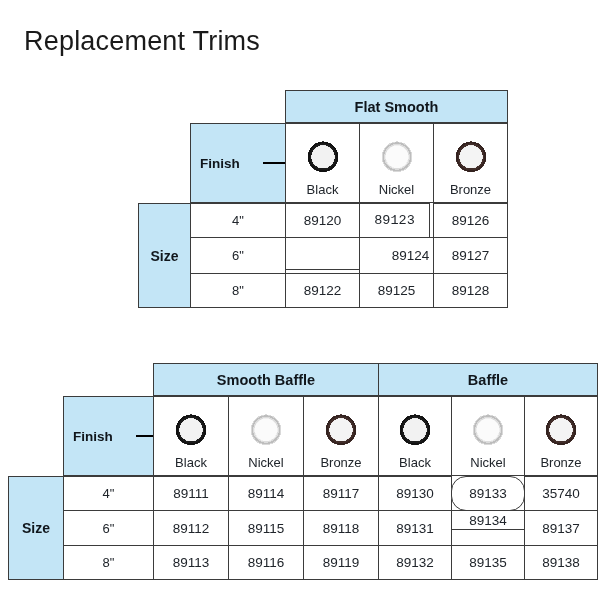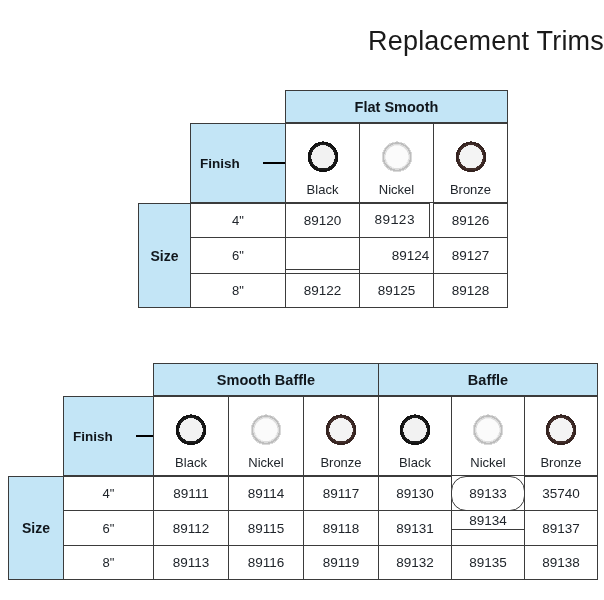--- a/index.html
+++ b/index.html
@@ -8,25 +8,26 @@
     width: 604px; height: 600px;
     background: #ffffff;
     font-family: "Liberation Sans", sans-serif;
     overflow: hidden;
   }
   .page { position: relative; width: 604px; height: 600px; background:#fff; }
 
   .title {
     position: absolute;
     top: 26px; left: 0; width: 604px;
-    text-align: right;
+    text-align: left;
     font-size: 27px;
     font-weight: 400;
     color: #1a1a1a;
     letter-spacing: .2px;
+    padding-left: 24px;
   }
 
   
   .tbl { position: absolute; }
   .cell {
     position: absolute;
     border: 1.5px solid #3b3b3b;
     background: #ffffff;
     display: flex;
     align-items: center;

